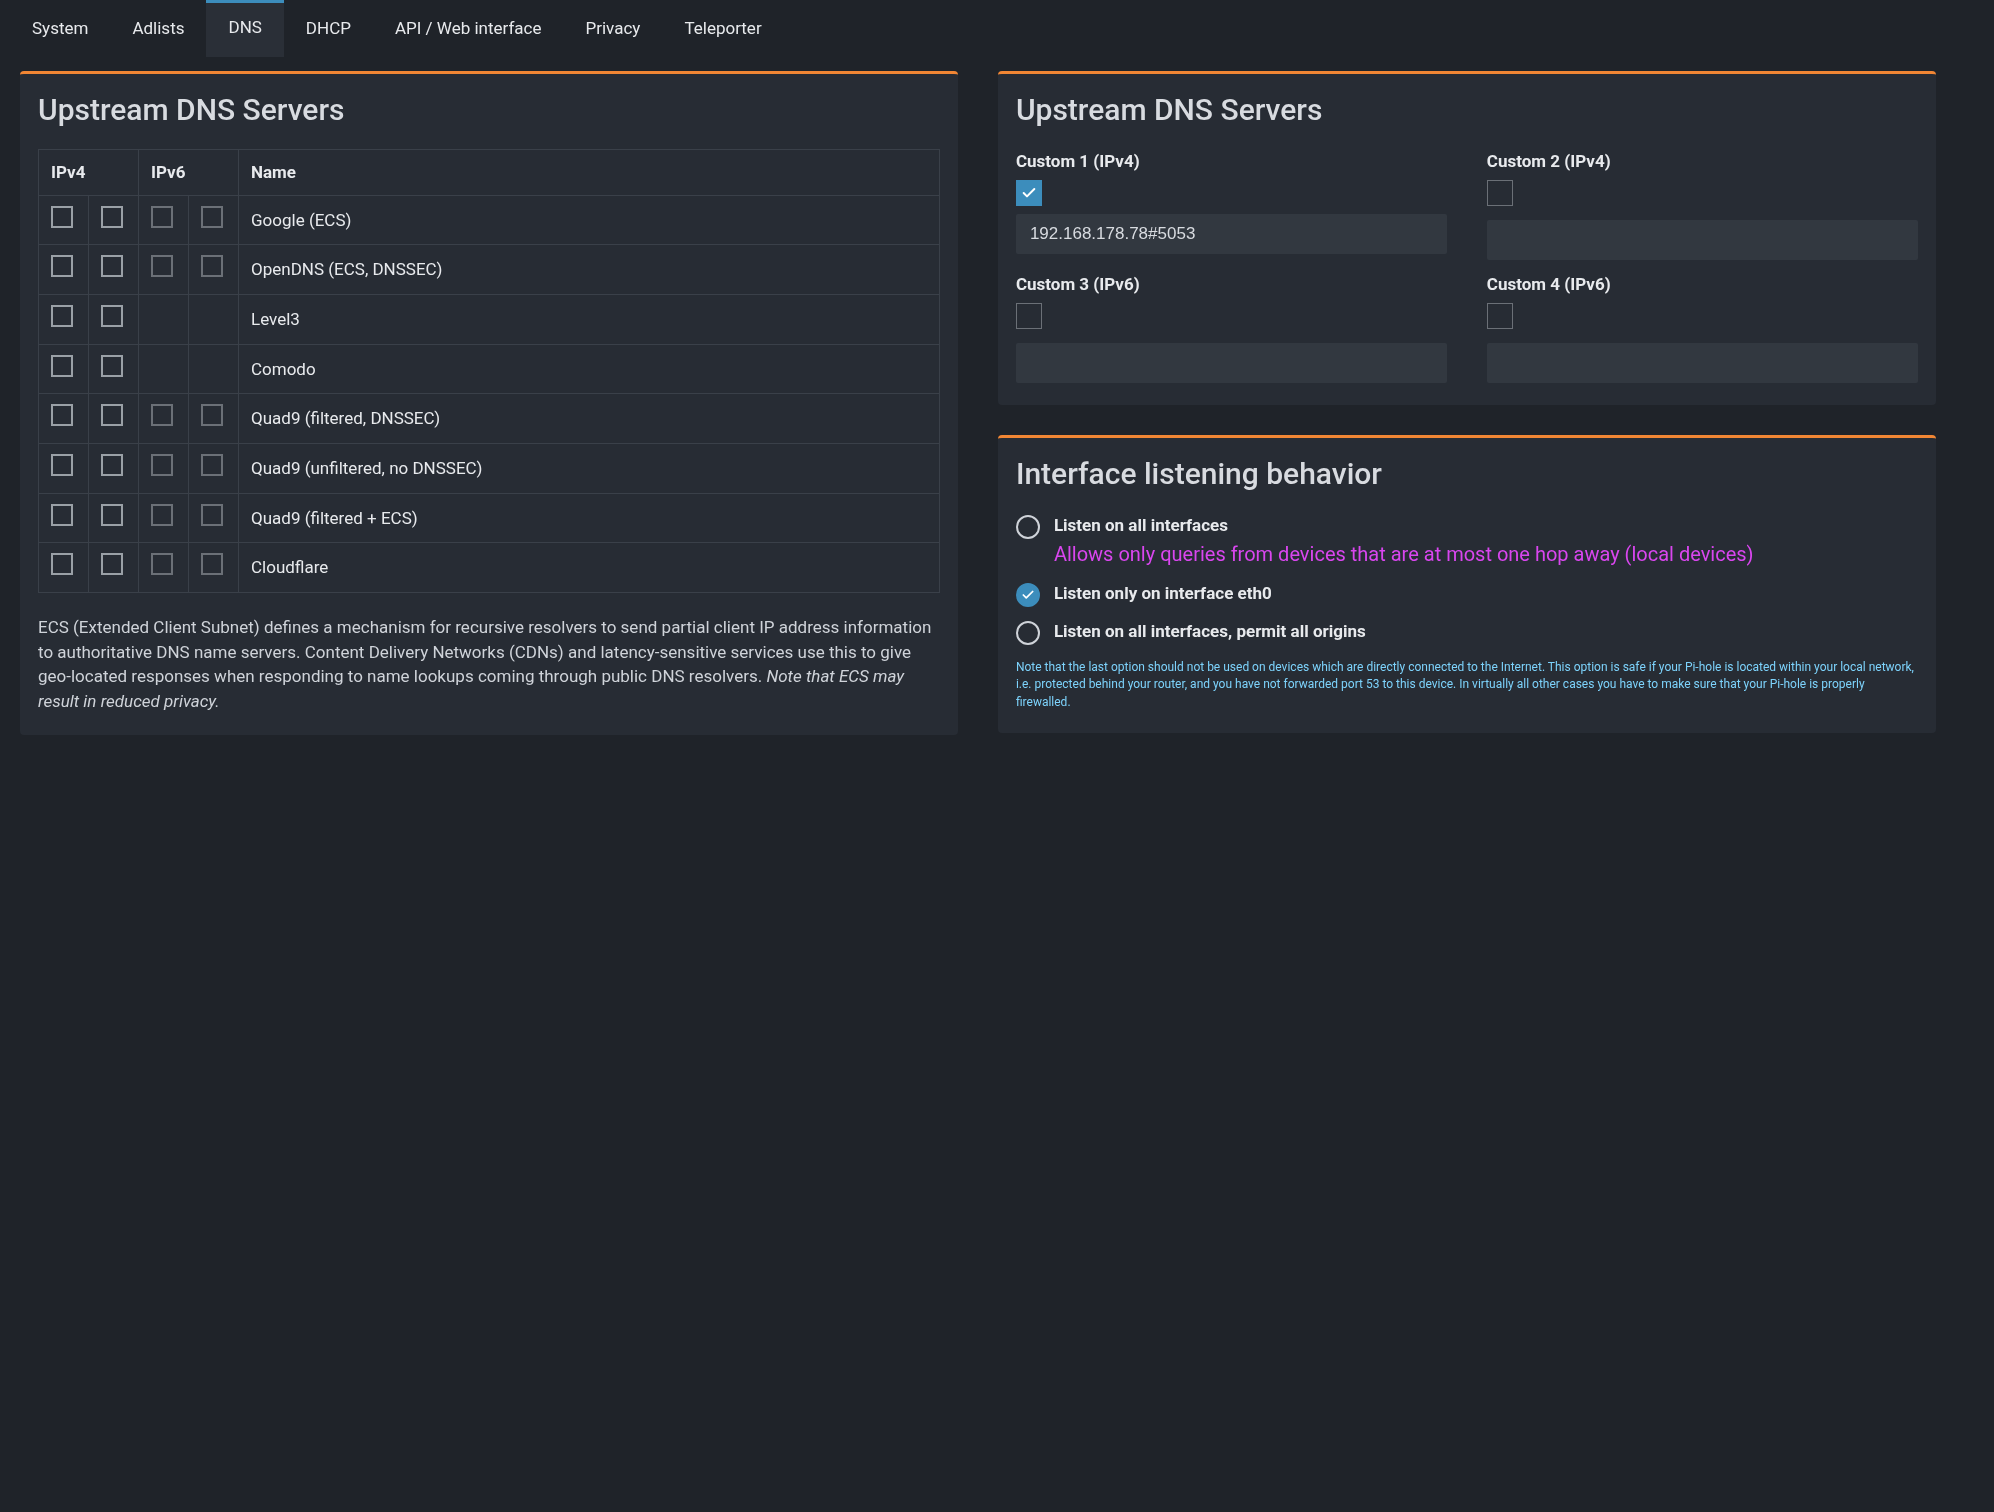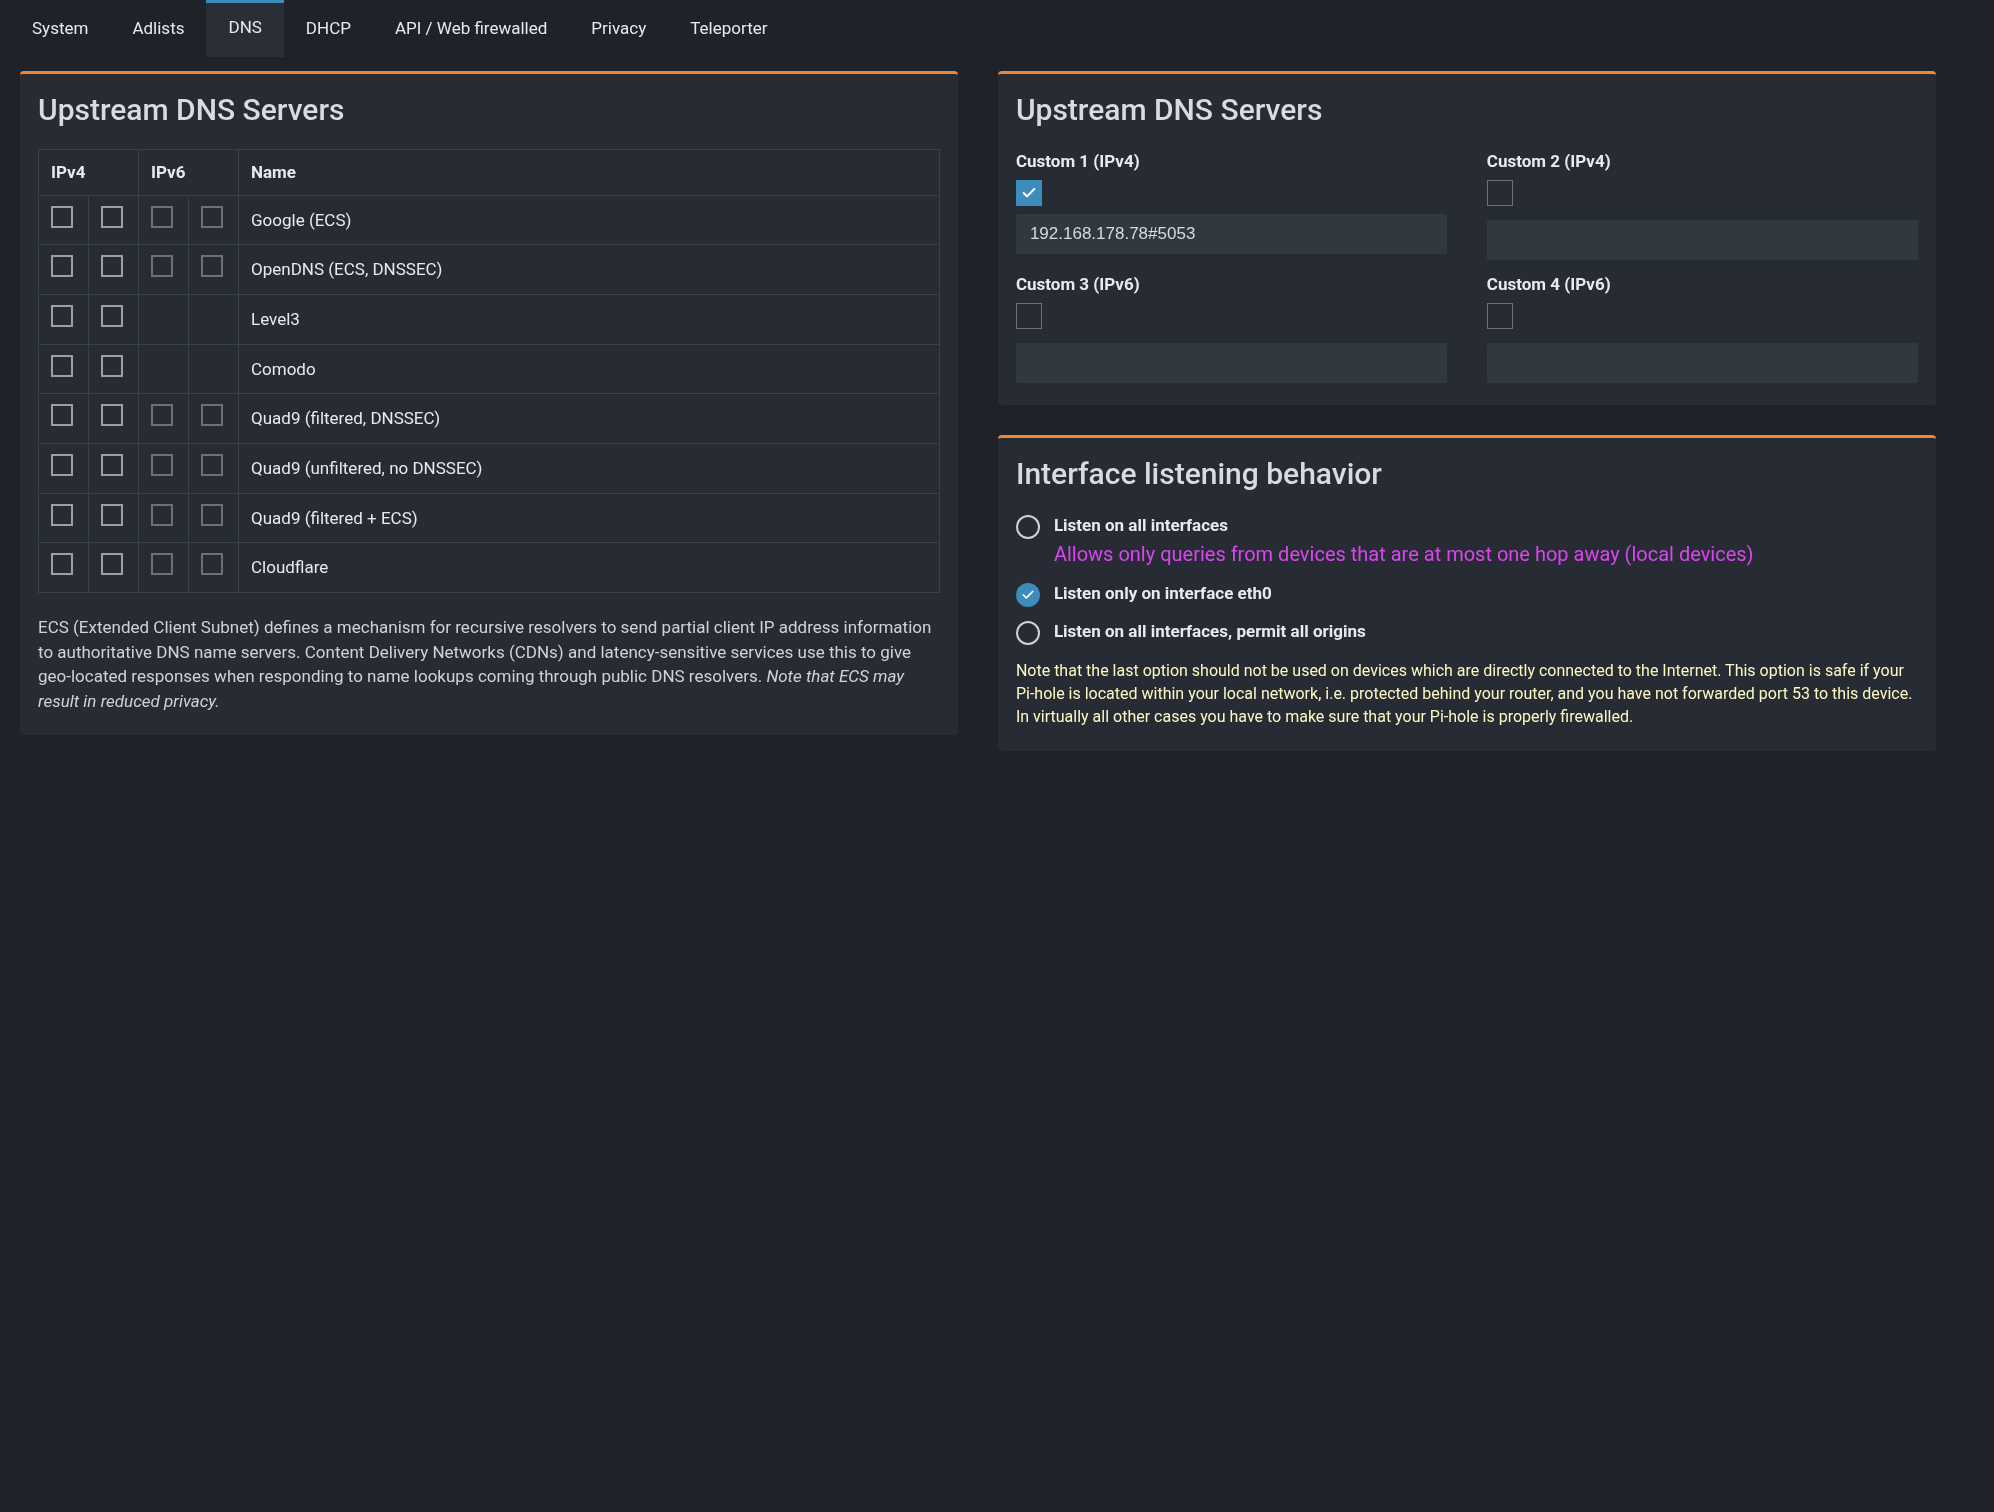--- a/index.html
+++ b/index.html
@@ -153,33 +153,33 @@
     font-size: 17px;
   }
   .radio-opt .txt .desc {
     display: block;
     color: #d946ef;
     font-size: 20px;
     margin-top: 2px;
   }
   .note {
     margin-top: 14px;
-    color: #fef9c3;
-    font-size: 16px;
+    color: #7dd3fc;
+    font-size: 12px;
   }
 </style>
 </head>
 <body>
 
 <div class="tabs">
   <div class="tab">System</div>
   <div class="tab">Adlists</div>
   <div class="tab active">DNS</div>
   <div class="tab">DHCP</div>
-  <div class="tab">API / Web firewalled</div>
+  <div class="tab">API / Web interface</div>
   <div class="tab">Privacy</div>
   <div class="tab">Teleporter</div>
 </div>
 
 <div class="content">
 
   <div class="col col-left">
     <div class="panel">
       <h2>Upstream DNS Servers</h2>
       <table class="dns">

